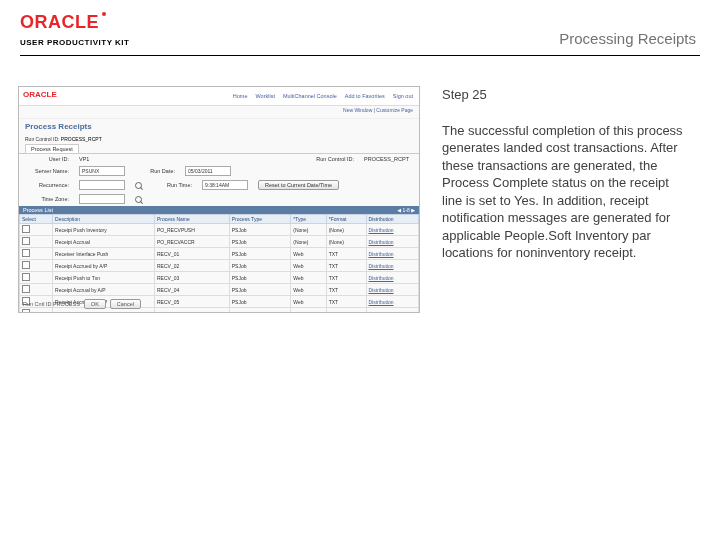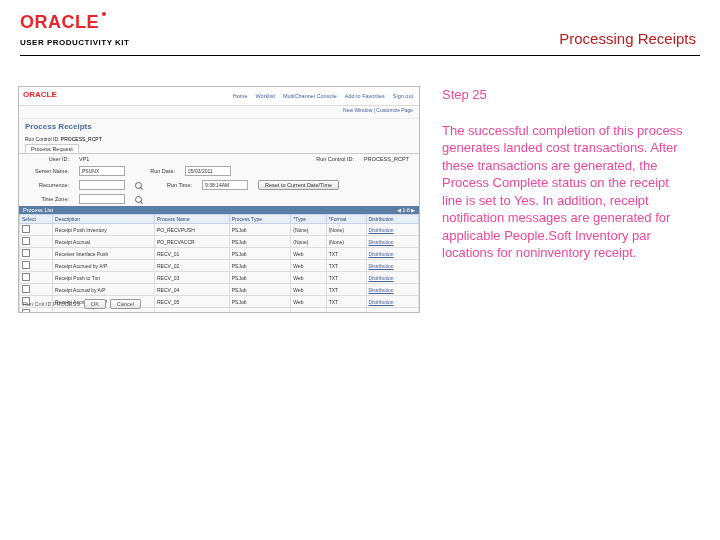--- a/index.html
+++ b/index.html
@@ -17,21 +17,21 @@
     padding: 10px 20px 6px 20px;
     display: flex;
     justify-content: space-between;
     align-items: flex-end;
   }
   .logo-block { line-height: 1; }
   .oracle-logo { display: flex; align-items: center; gap: 2px; }
   .oracle-text { color: #e8252a; font-weight: bold; font-size: 18px; letter-spacing: 0.5px; font-family: Arial, sans-serif; }
   .oracle-dot { width:4px; height:4px; background:#e8252a; border-radius:50%; display:inline-block; margin-left:1px; position:relative; top:-8px;}
   .upk { font-size: 8px; letter-spacing: 0.5px; color:#000; margin-top:8px; font-weight:bold;}
-  .doc-title { font-size: 15px; color:#b91c1c; padding-right: 4px; margin-top: 20px; }
+  .doc-title { font-size: 15px; color:#737373; padding-right: 4px; margin-top: 20px; }
   .rule { border: none; border-top: 1px solid #000; margin: 2px 20px 0 20px; }
   .content {
     display: flex;
     padding: 30px 18px 0 18px;
     gap: 22px;
   }
   .screenshot {
     width: 400px;
     height: 225px;
     border: 1px solid #bbb;
@@ -56,21 +56,21 @@
   .ss-gridhead { background:#5b7ca3; color:#fff; padding:1px 4px; font-size:5.5px; display:flex; justify-content:space-between; align-items:center;}
   .ss-table { width:100%; border-collapse:collapse; font-size:5px; }
   .ss-table th { background:#e8eef5; color:#2a4a7a; border:1px solid #c8d4e6; padding:1px 2px; font-weight:normal; text-align:left;}
   .ss-table td { border:1px solid #ddd; padding:1px 2px; color:#333;}
   .ss-chk { width:6px; height:6px; border:1px solid #888; display:inline-block; background:#fff;}
   .ss-btn { display:inline-block; border:1px solid #999; background:linear-gradient(#fefefe,#e4e4e4); padding:1px 6px; font-size:5.5px; border-radius:2px;}
   .ss-footer { position:absolute; bottom:3px; left:4px; font-size:5.5px; color:#555; display:flex; gap:4px; align-items:center;}
   .ss-mag { width:7px; height:7px; display:inline-block; position:relative; }
   .ss-mag::before { content:""; position:absolute; width:5px; height:5px; border:1px solid #666; border-radius:50%;}
   .ss-mag::after { content:""; position:absolute; width:3px; height:1px; background:#666; transform:rotate(45deg); left:5px; top:6px;}
-  .text-col { width: 250px; font-size: 13px; line-height: 1.35; color:#ec4899; }
+  .text-col { width: 250px; font-size: 13px; line-height: 1.35; color:#404040; }
   .step-label { margin-bottom: 18px; }
 </style>
 </head>
 <body>
 
 <div class="header">
   <div class="logo-block">
     <div class="oracle-logo">
       <span class="oracle-text">ORACLE</span>
       <span class="oracle-dot"></span>

